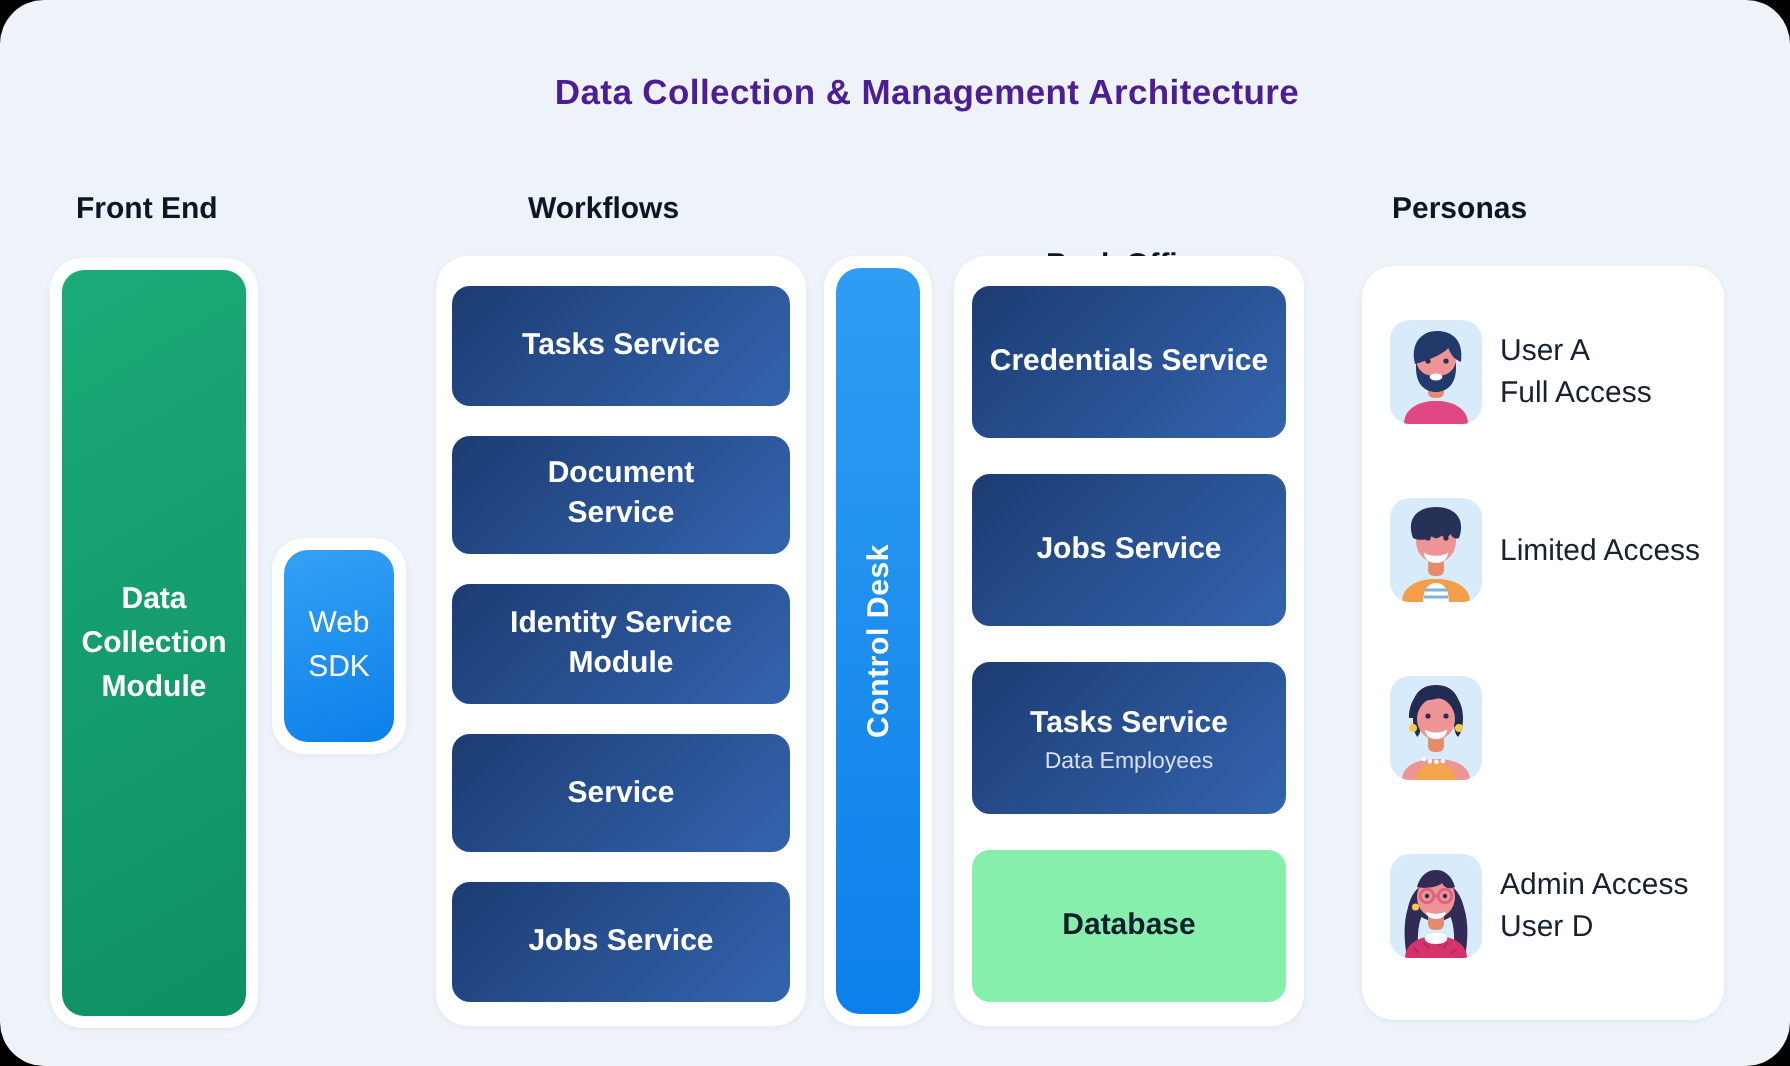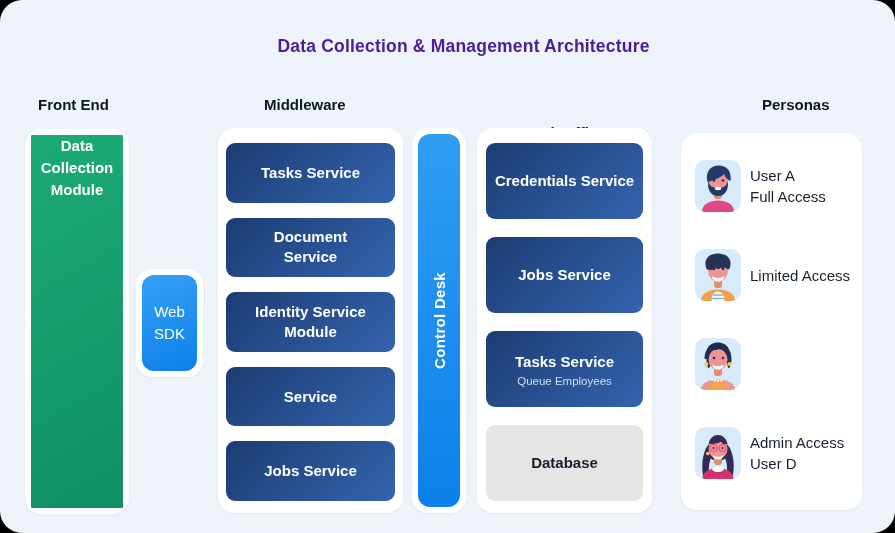--- a/index.html
+++ b/index.html
@@ -9,31 +9,31 @@
     font-family:"Liberation Sans", sans-serif;
   }
   .title{
     position:absolute;top:36px;left:16px;width:100%;text-align:center;
     font-size:17.5px;font-weight:700;color:#4c1d95;margin:0;letter-spacing:.2px;
   }
   .col-header{
     position:absolute;top:96px;font-size:15px;font-weight:700;color:#0e1626;text-align:right;
   }
   .h-frontend{left:38px;} .h-middleware{left:264px;}
-  .h-backoffice{left:523px;margin-top:28px;} .h-personas{left:762px;}
+  .h-backoffice{left:523px;margin-top:28px;} .h-personas{left:696px;}
 
   .container{
     position:absolute;background:#ffffff;border-radius:16px;
     box-shadow:0 1px 3px rgba(20,45,90,.05);box-sizing:border-box;
   }
   .c-frontend{left:25px;top:129px;width:104px;height:385px;padding:6px;}
   .green-box{
-    width:100%;height:100%;border-radius:1px;
+    width:100%;height:100%;border-radius:11px;
     background:linear-gradient(150deg,#1bab77 0%,#0f8f62 100%);
-    display:flex;align-items:flex-start;justify-content:center;text-align:center;
+    display:flex;align-items:center;justify-content:center;text-align:center;
     color:#fff;font-weight:700;font-size:15px;line-height:22px;white-space:pre-line;
   }
   .c-websdk{left:136px;top:269px;width:67px;height:108px;padding:6px;}
   .blue-box{
     width:100%;height:100%;border-radius:12px;
     background:linear-gradient(160deg,#35a1f5 0%,#0b80ea 100%);
     display:flex;align-items:center;justify-content:center;text-align:center;
     color:#fff;font-weight:400;font-size:15px;line-height:22px;white-space:pre-line;
   }
   .c-middleware{left:218px;top:128px;width:185px;height:385px;padding:15px 8px 12px;
@@ -42,21 +42,21 @@
     display:flex;flex-direction:column;gap:18px;}
   .service-box{
     flex:1;border-radius:9px;
     background:linear-gradient(135deg,#1c3c72 0%,#3464af 100%);
     display:flex;flex-direction:column;align-items:center;justify-content:center;
     text-align:center;color:#fff;padding:0 8px;
   }
   .svc-title{font-weight:700;font-size:15px;line-height:20px;white-space:pre-line;}
   .svc-sub{font-size:11.5px;color:#d6dff2;margin-top:3px;}
   .svc-sub:empty{display:none;}
-  .database-box{background:#e5e5e5;color:#141e2c;}
+  .database-box{background:#86efac;color:#141e2c;}
   .c-controldesk{left:412px;top:128px;width:54px;height:385px;padding:6px;}
   .control-bar{
     width:100%;height:100%;border-radius:12px;
     background:linear-gradient(180deg,#2f9df3 0%,#0c80ea 100%);
     display:flex;align-items:center;justify-content:center;
   }
   .control-bar span{
     writing-mode:vertical-rl;transform:rotate(180deg);
     color:#fff;font-weight:700;font-size:15px;letter-spacing:.3px;
   }
@@ -71,21 +71,21 @@
   .persona-label{font-size:15px;line-height:21px;color:#18212f;}
 </style>
 </head>
 <body>
 
 <div class="canvas">
 
   <h1 class="title">Data Collection &amp; Management Architecture</h1>
 
   <div class="col-header h-frontend">Front End</div>
-  <div class="col-header h-middleware">Middleware</div>
+  <div class="col-header h-middleware">Workflows</div>
   <div class="col-header h-backoffice">Back Office</div>
   <div class="col-header h-personas">Personas</div>
 
   <div class="container c-frontend">
     <div class="green-box">
       <span>Data
 Collection
 Module</span>
     </div>
   </div>
@@ -127,21 +127,21 @@
     <div class="service-box">
       <div class="svc-title">Credentials Service</div>
 
     </div>
     <div class="service-box">
       <div class="svc-title">Jobs Service</div>
 
     </div>
     <div class="service-box">
       <div class="svc-title">Tasks Service</div>
-      <div class="svc-sub">Queue Employees</div>
+      <div class="svc-sub">Data Employees</div>
     </div>
     <div class="service-box database-box">
       <div class="svc-title">Database</div>
 
     </div>
   </div>
 
   <div class="container c-personas">
 
     <div class="persona-row">

